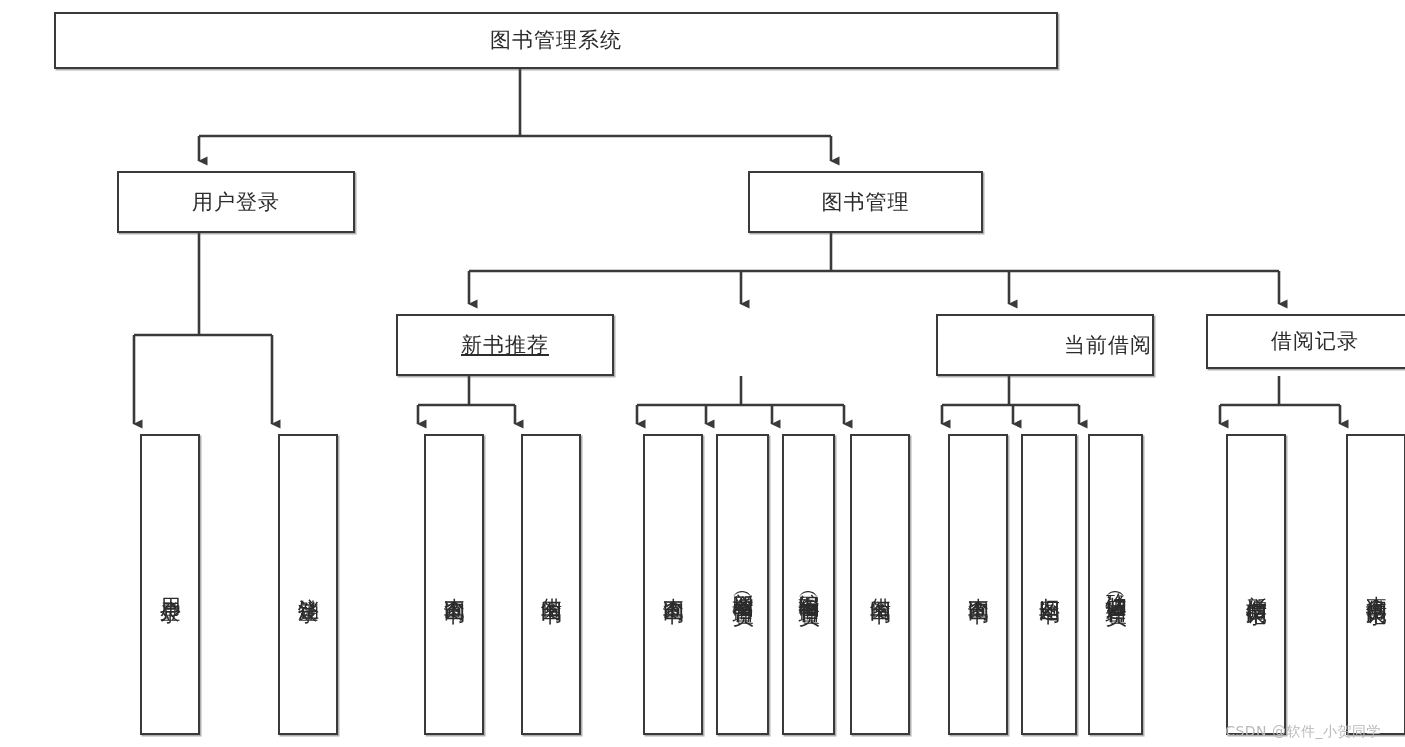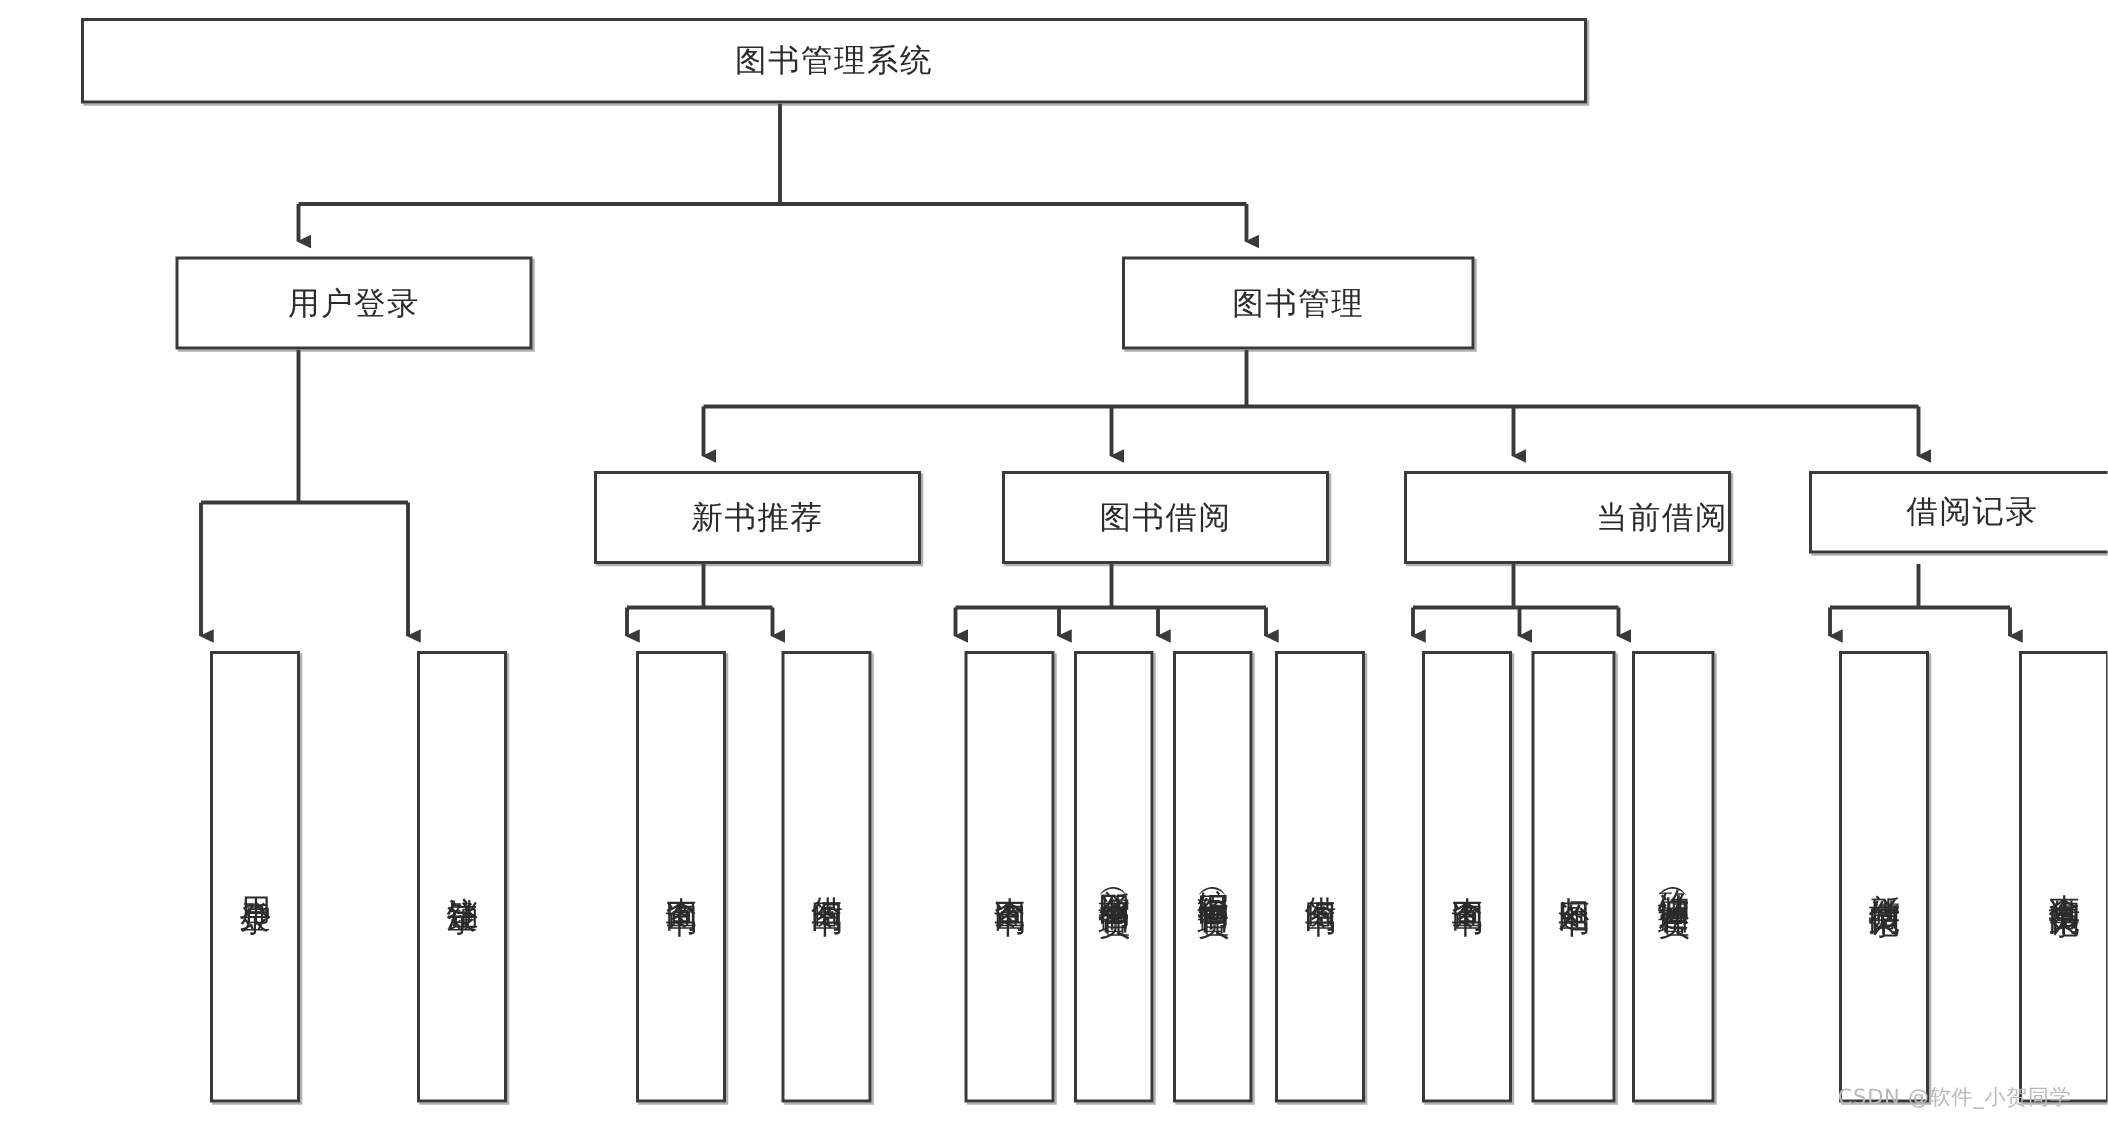--- a/index.html
+++ b/index.html
@@ -129,25 +129,22 @@
     <span class="label">图书管理系统</span>
   </div>
 
   <div class="node" style="left:81px; top:171px; width:238px; height:62px;">
     <span class="label">用户登录</span>
   </div>
   <div class="node" style="left:712px; top:171px; width:235px; height:62px;">
     <span class="label">图书管理</span>
   </div>
 
-  <div class="node" style="left:360px; top:314px; width:218px; height:62px;">
+  <div class="node" style="left:360px; top:314px; width:218px; height:62px;text-decoration:underline;">
     <span class="label">新书推荐</span>
-  </div>
-  <div class="node" style="left:632px; top:314px; width:218px; height:62px;">
-    <span class="label">图书借阅</span>
   </div>
   <div class="node" style="left:900px; top:314px; width:218px; height:62px;justify-content:flex-end;">
     <span class="label">当前借阅</span>
   </div>
   <div class="node" style="left:1170px; top:314px; width:218px; height:55px;">
     <span class="label">借阅记录</span>
   </div>
 
   <div class="node vertical" style="left:104px; top:434px; width:60px; height:301px;">
     <span class="label">用户登录</span>

